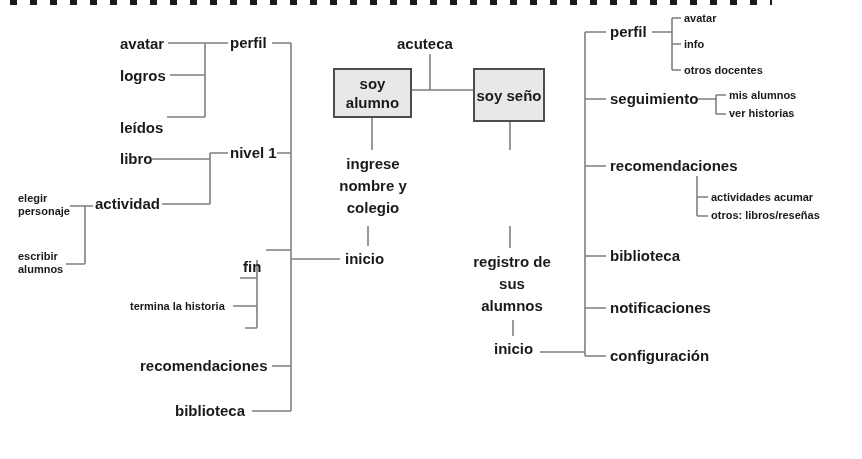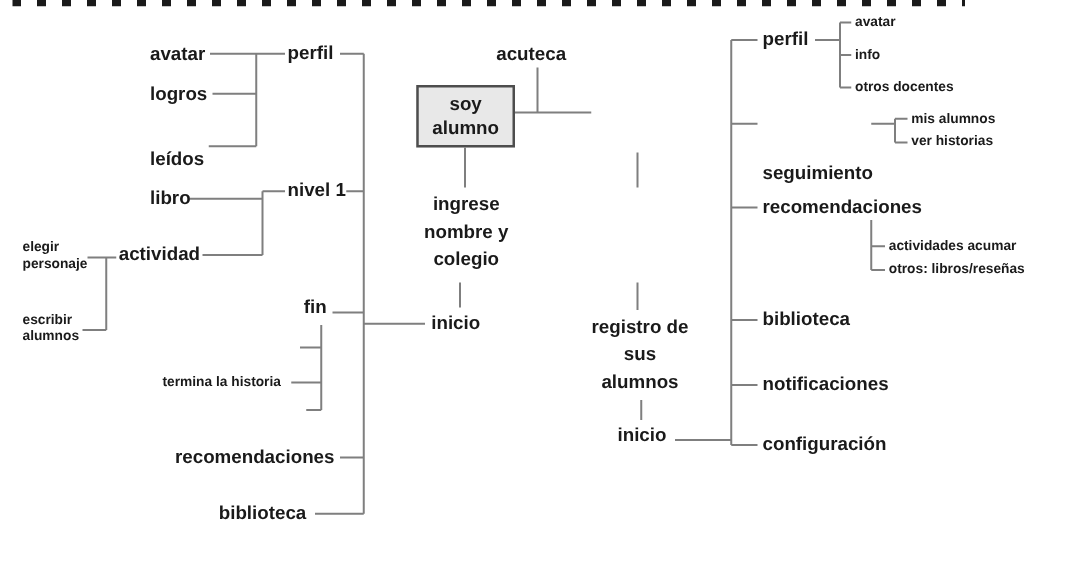--- a/index.html
+++ b/index.html
@@ -30,51 +30,52 @@
   <div class="ruler"></div>
 
   <svg id="lines" xmlns="http://www.w3.org/2000/svg">
     <path class="ln" d="M168 43 H205 M170 75 H205 M167 117 H205 M205 43 V117 M205 43 H228 M272 43 H291 M152 159 H210 M162 204 H210 M210 153 V204 M210 153 H228 M277 153 H291 M70 206 H85 M85 206 V264 M85 206 H93 M66 264 H85 M266 250 H291 M257 260 V328 M240 278 H257 M233 306 H257 M245 328 H257 M272 366 H291 M252 411 H291 M291 43 V411 M291 259 H340"></path>
     <path class="ln" d="M430 54 V90 M412 90 H473 M372 118 V150 M368 226 V246 M510 122 V150 M510 226 V248 M513 320 V336 M540 352 H585"></path>
     <path class="ln" d="M585 32 V356 M585 32 H606 M652 32 H672 M672 18 V70 M672 18 H681 M672 44 H681 M672 70 H681 M585 99 H606 M697 99 H716 M716 95 V114 M716 95 H726 M716 114 H726 M585 166 H606 M697 176 V216 M697 197 H708 M697 216 H708 M585 256 H606 M585 308 H606 M585 356 H606"></path>
   </svg>
 
   <div class="lbl" style="left:397px;top:36px;">acuteca</div>
   <div class="box" style="left:333px;top:68px;width:79px;height:50px;">soy alumno</div>
+  <div class="box" style="left:473px;top:68px;width:72px;height:54px;">soy seño</div>
 
   <div class="ctr" style="left:334px;top:153px;width:78px;">ingrese nombre y colegio</div>
   <div class="lbl" style="left:345px;top:251px;">inicio</div>
 
   <div class="ctr" style="left:473px;top:251px;width:78px;">registro de sus alumnos</div>
   <div class="lbl" style="left:494px;top:341px;">inicio</div>
 
   <div class="lbl" style="left:120px;top:36px;">avatar</div>
   <div class="lbl" style="left:120px;top:68px;">logros</div>
   <div class="lbl" style="left:120px;top:120px;">leídos</div>
   <div class="lbl" style="left:230px;top:35px;">perfil</div>
 
   <div class="lbl" style="left:120px;top:151px;">libro</div>
   <div class="lbl" style="left:95px;top:196px;">actividad</div>
   <div class="lbl" style="left:230px;top:145px;">nivel 1</div>
 
   <div class="sm" style="left:18px;top:192px;width:55px;">elegir personaje</div>
   <div class="sm" style="left:18px;top:250px;width:55px;">escribir alumnos</div>
 
-  <div class="lbl" style="left:243px;top:238px;">fin</div>
+  <div class="lbl" style="left:243px;top:259px;">fin</div>
   <div class="sm" style="left:130px;top:300px;white-space:nowrap;">termina la historia</div>
 
   <div class="lbl" style="left:140px;top:358px;">recomendaciones</div>
   <div class="lbl" style="left:175px;top:403px;">biblioteca</div>
 
   <div class="lbl" style="left:610px;top:24px;">perfil</div>
   <div class="sm" style="left:684px;top:12px;white-space:nowrap;">avatar</div>
   <div class="sm" style="left:684px;top:38px;white-space:nowrap;">info</div>
   <div class="sm" style="left:684px;top:64px;white-space:nowrap;">otros docentes</div>
 
-  <div class="lbl" style="left:610px;top:91px;margin-top:40px;">seguimiento</div>
+  <div class="lbl" style="left:610px;top:91px;">seguimiento</div>
   <div class="sm" style="left:729px;top:89px;white-space:nowrap;">mis alumnos</div>
   <div class="sm" style="left:729px;top:107px;white-space:nowrap;">ver historias</div>
 
   <div class="lbl" style="left:610px;top:158px;">recomendaciones</div>
   <div class="sm" style="left:711px;top:191px;white-space:nowrap;">actividades acumar</div>
   <div class="sm" style="left:711px;top:209px;white-space:nowrap;">otros: libros/reseñas</div>
 
   <div class="lbl" style="left:610px;top:248px;">biblioteca</div>
   <div class="lbl" style="left:610px;top:300px;">notificaciones</div>
   <div class="lbl" style="left:610px;top:348px;">configuración</div>

